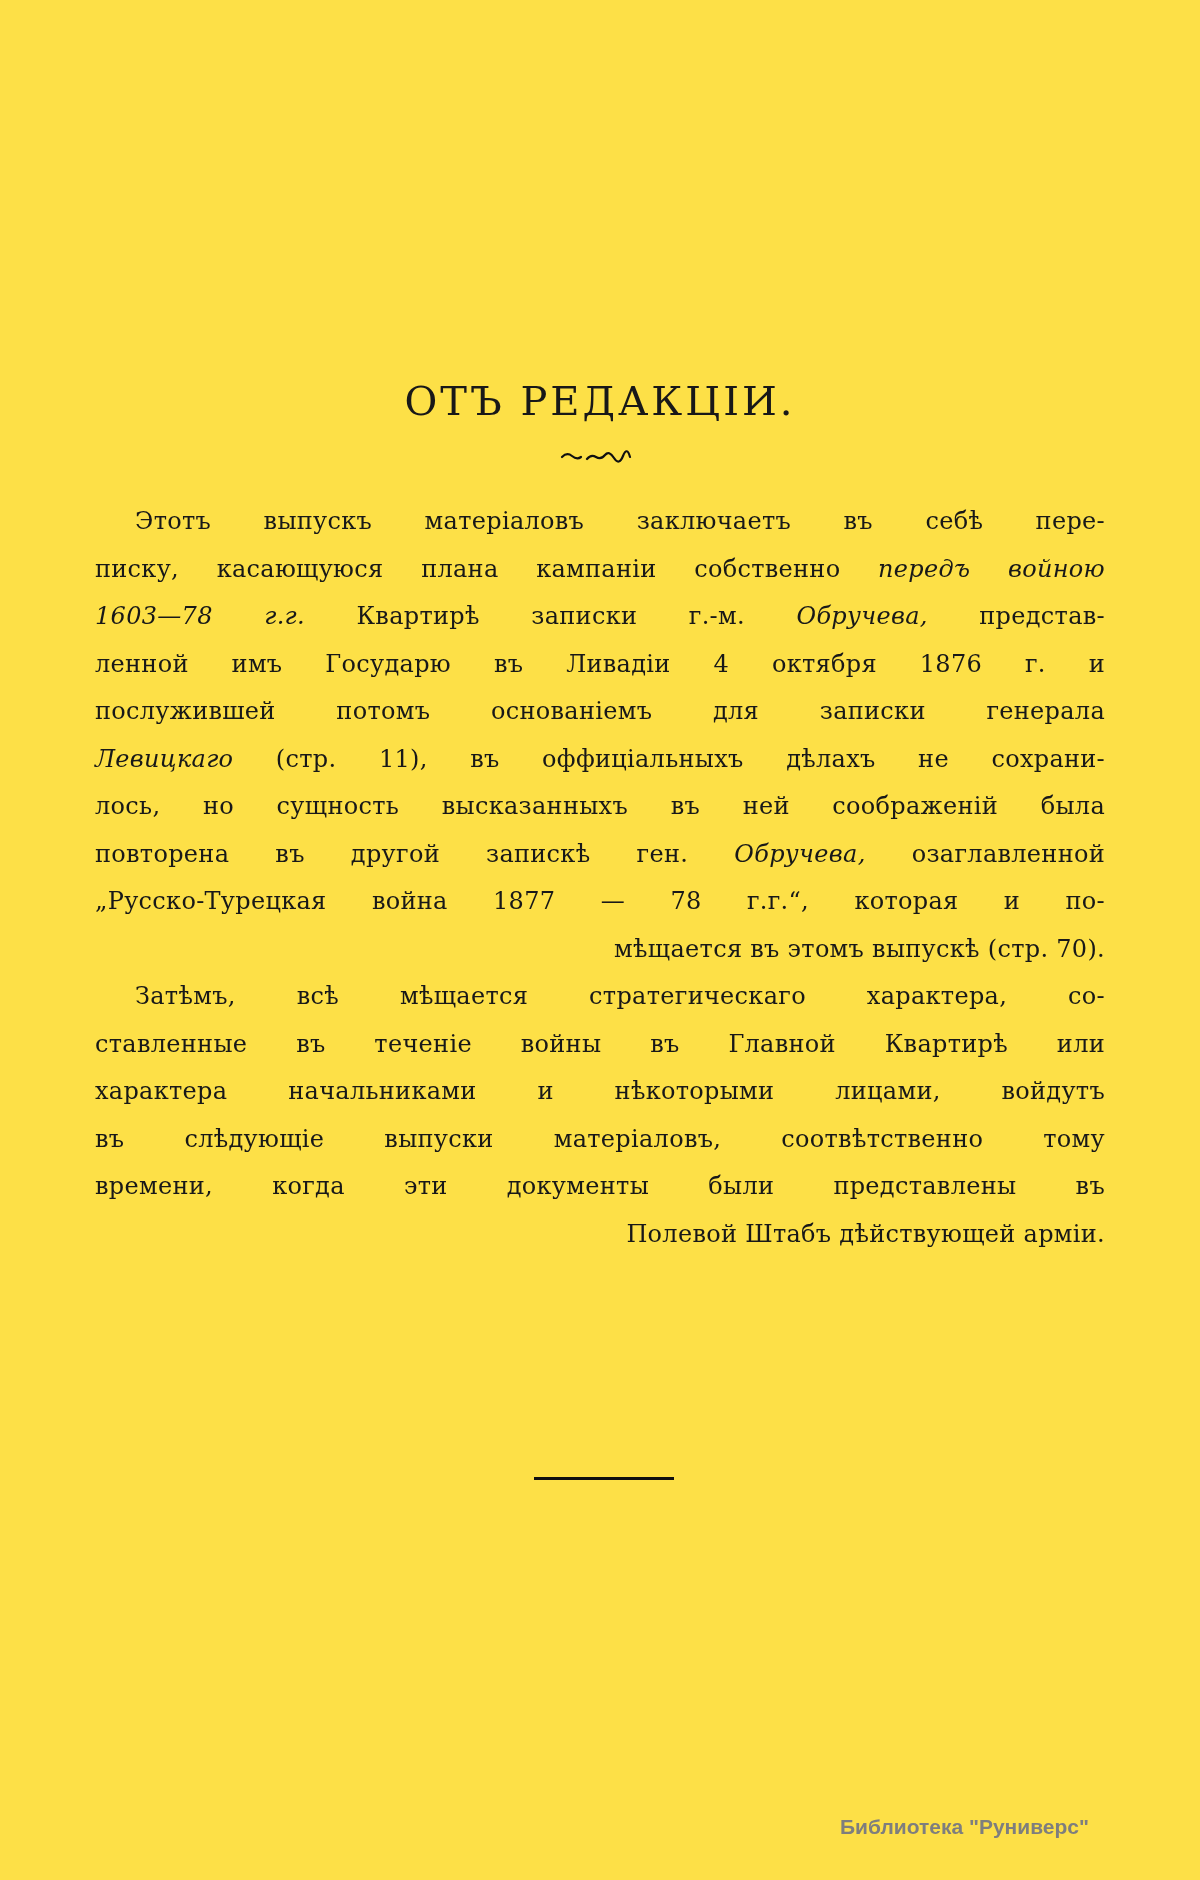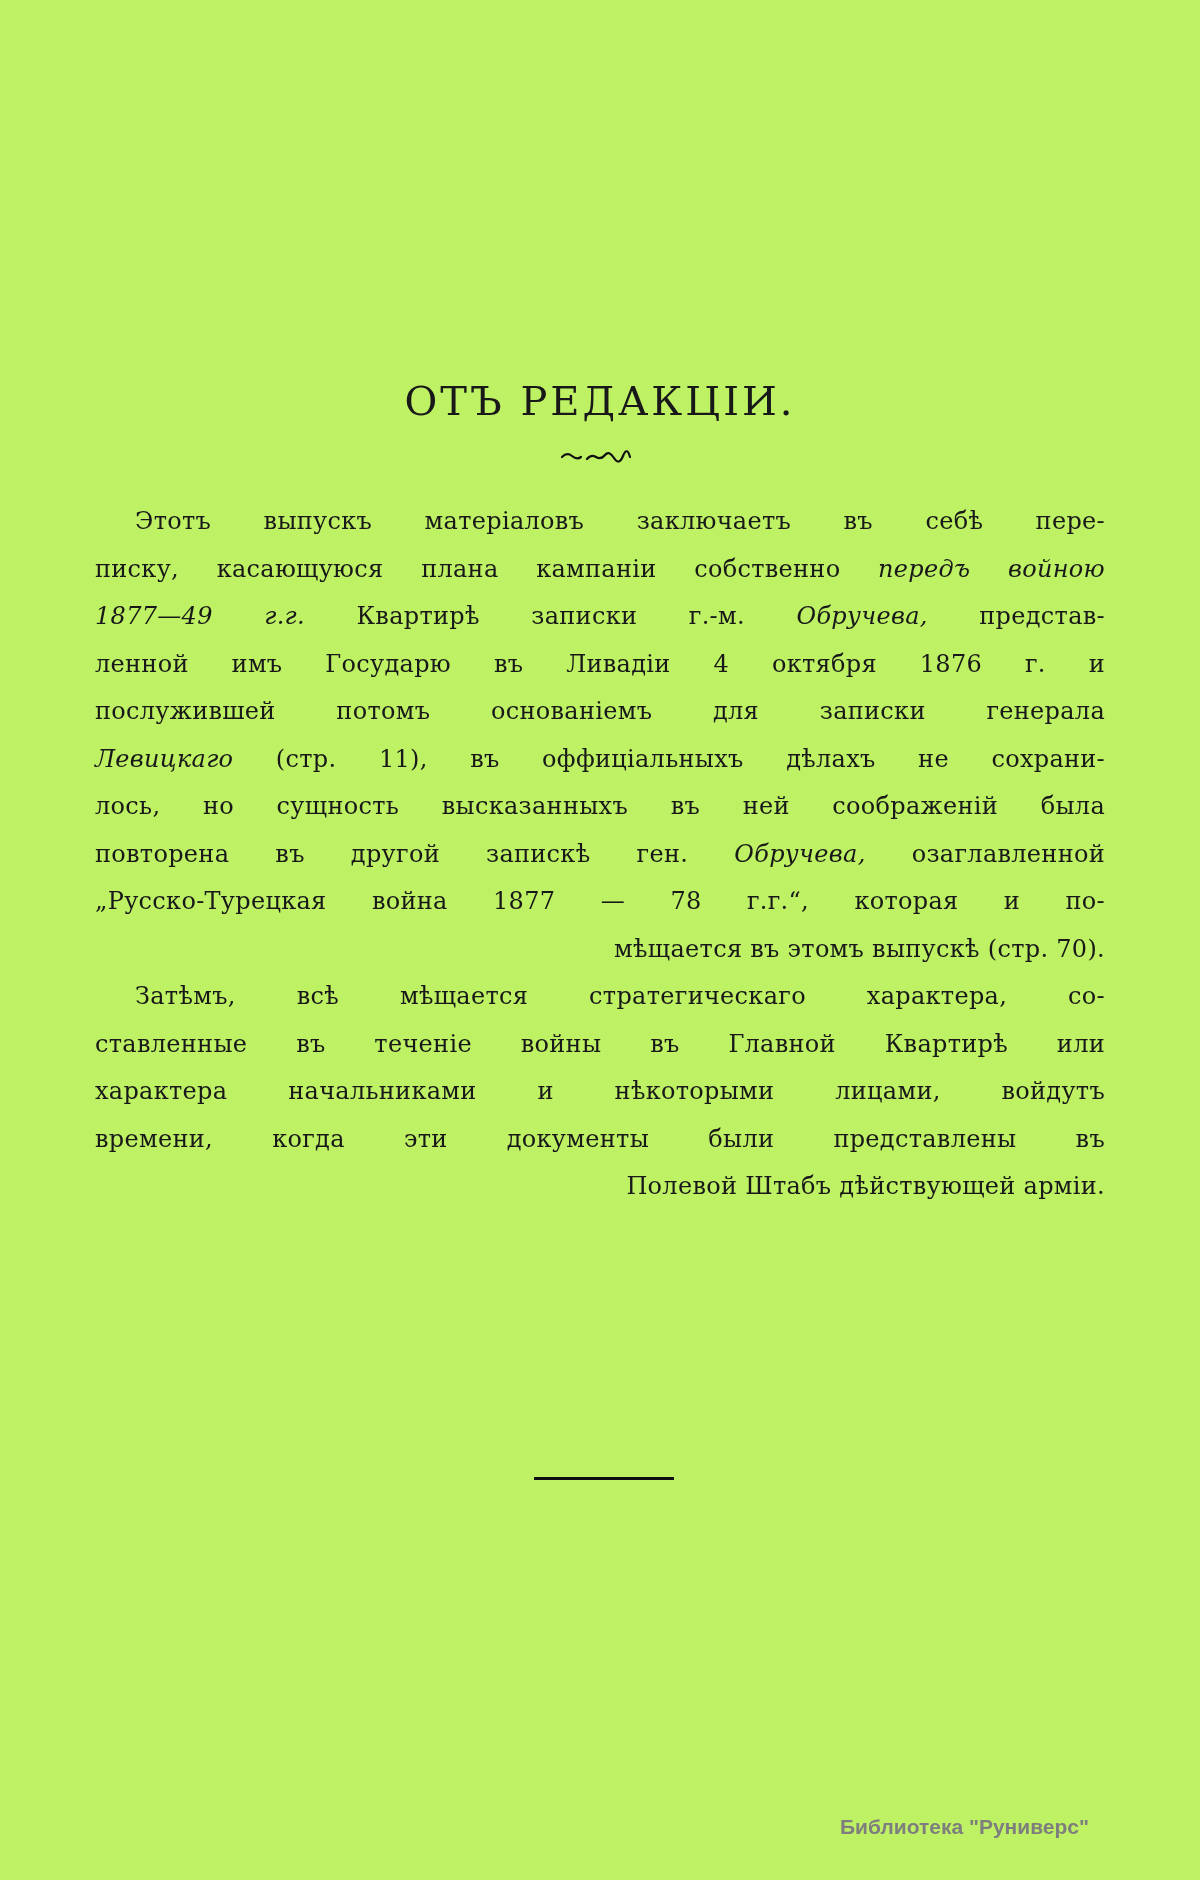--- a/index.html
+++ b/index.html
@@ -4,21 +4,21 @@
 <style>
   html, body {
     margin: 0;
     padding: 0;
     background: #ffffff;
   }
   .page {
     position: relative;
     width: 1200px;
     height: 1880px;
-    background: #bef264;
+    background: #fde047;
     overflow: hidden;
     font-family: "DejaVu Serif", "Liberation Serif", serif;
     color: #181818;
   }
   .title {
     margin: 0;
     padding-top: 378px;
     text-align: center;
     font-size: 40px;
     font-weight: normal;
@@ -81,33 +81,34 @@
     <svg width="80" height="14" viewBox="0 0 80 14" aria-hidden="true">
       <path d="M2 7 Q7 2 12 6 T21 7" fill="none" stroke="#101010" stroke-width="2.2" stroke-linecap="round"></path>
       <path d="M27 9 Q31 4 36 7 T45 5 T54 8 T63 6 T70 7" fill="none" stroke="#101010" stroke-width="2.2" stroke-linecap="round"></path>
     </svg>
   </div>
 
   <div class="text-block" id="paragraphs">
       <div class="paragraph">
         <div class="line just indent"><span>Этотъ выпускъ матеріаловъ заключаетъ въ себѣ пере-</span></div>
         <div class="line just"><span>писку, касающуюся плана кампаніи собственно </span><span class="it">передъ войною</span></div>
-        <div class="line just"><span class="it">1877—49 г.г.</span><span> Квартирѣ записки г.-м. </span><span class="it">Обручева,</span><span> представ-</span></div>
+        <div class="line just"><span class="it">1603—78 г.г.</span><span> Квартирѣ записки г.-м. </span><span class="it">Обручева,</span><span> представ-</span></div>
         <div class="line just"><span>ленной имъ Государю въ Ливадіи 4 октября 1876 г. и</span></div>
         <div class="line just"><span>послужившей потомъ основаніемъ для записки генерала</span></div>
         <div class="line just"><span class="it">Левицкаго</span><span> (стр. 11), въ оффиціальныхъ дѣлахъ не сохрани-</span></div>
         <div class="line just"><span>лось, но сущность высказанныхъ въ ней соображеній была</span></div>
         <div class="line just"><span>повторена въ другой запискѣ ген. </span><span class="it">Обручева,</span><span> озаглавленной</span></div>
         <div class="line just"><span>„Русско-Турецкая война 1877 — 78 г.г.“, которая и по-</span></div>
         <div class="line"><span>мѣщается въ этомъ выпускѣ (стр. 70).</span></div>
       </div>
       <div class="paragraph">
         <div class="line just indent"><span>Затѣмъ, всѣ мѣщается стратегическаго характера, со-</span></div>
         <div class="line just"><span>ставленные въ теченіе войны въ Главной Квартирѣ или</span></div>
         <div class="line just"><span>характера начальниками и нѣкоторыми лицами, войдутъ</span></div>
+        <div class="line just"><span>въ слѣдующіе выпуски матеріаловъ, соотвѣтственно тому</span></div>
         <div class="line just"><span>времени, когда эти документы были представлены въ</span></div>
         <div class="line"><span>Полевой Штабъ дѣйствующей арміи.</span></div>
       </div>
     </div>
 
   <div class="end-rule"></div>
 
   <div class="watermark" style="color: rgb(126, 126, 126);">Библиотека "Руниверс"</div>
 
 </div>

